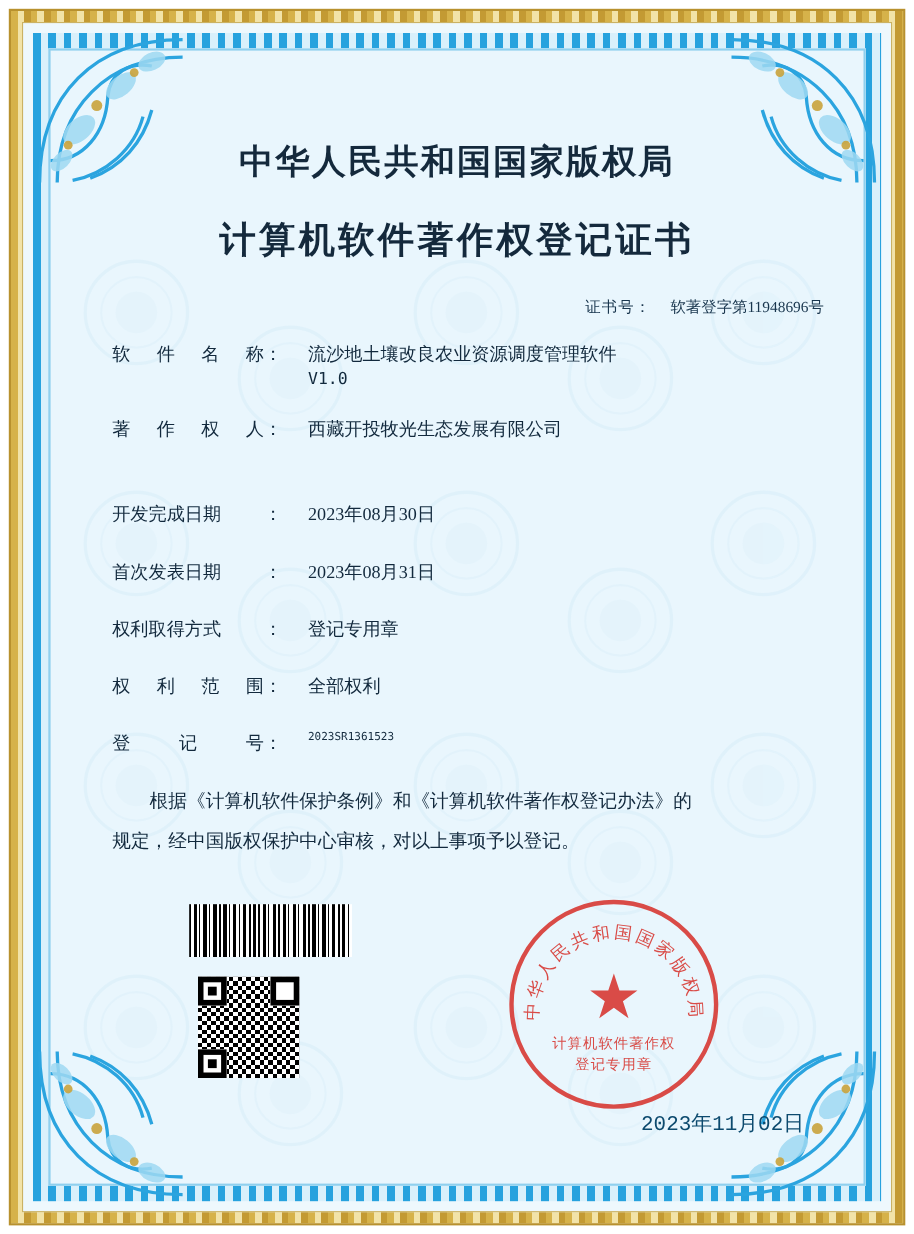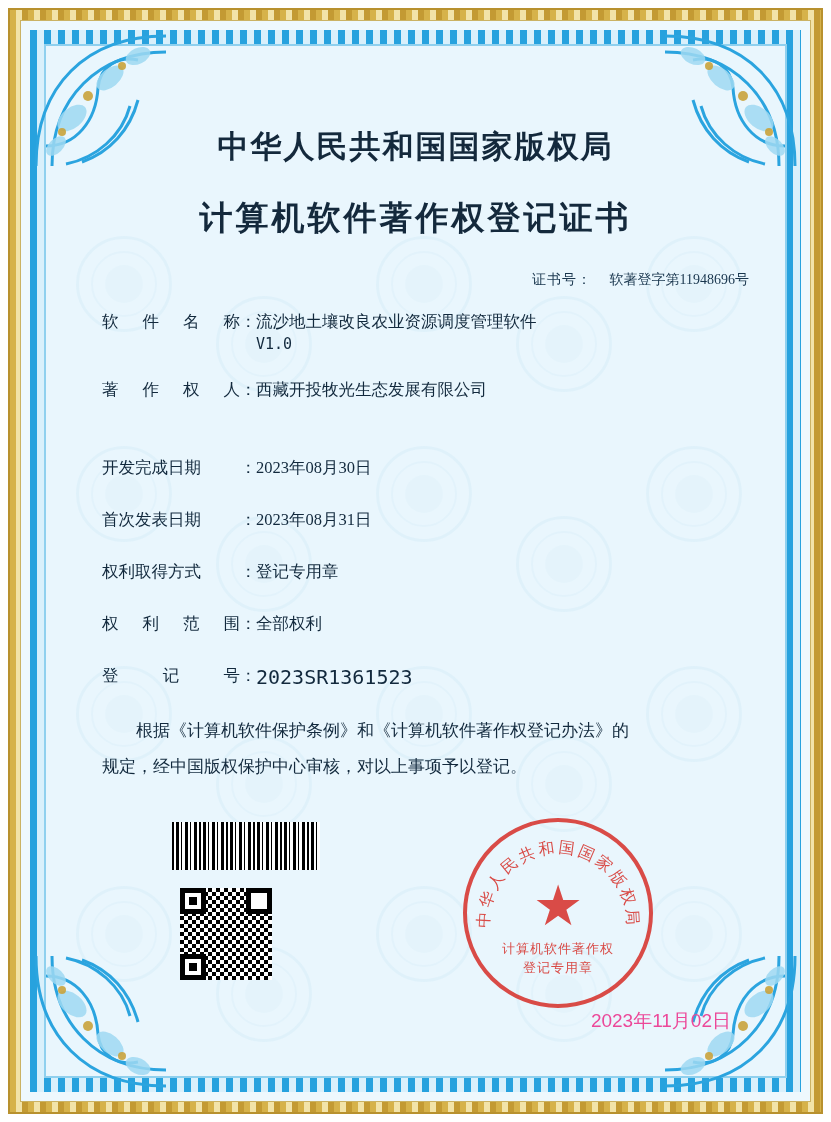--- a/index.html
+++ b/index.html
@@ -139,34 +139,34 @@
     flex: 0 0 138px;
     letter-spacing: 0px;
     white-space: nowrap;
   }
   .row .label.spread {
     display: flex;
     justify-content: space-between;
   }
   .row .label.spread span { display:inline-block; }
   .row .colon { width: 16px; flex:0 0 16px; text-align:center;}
-  .row .value { flex: 1; }
+  .row .value { flex: 1; margin-left: 24px; }
   .value .v-line2 {
     display: block;
     font-family: "DejaVu Sans Mono", monospace;
     font-size: 15px;
     letter-spacing: 0px;
     margin-top: 2px;
   }
 
   .row.tall { margin-bottom: 26px; }
 
   .mono-val {
     font-family: "DejaVu Sans Mono", monospace;
-    font-size: 20px;
+    font-size: 10px;
   }
 
   .para {
     margin-top: 24px;
     padding-left: 42px;
     padding-right: 26px;
     font-family: "Liberation Serif", serif;
     font-size: 17px;
     line-height: 2.1;
     color: #12293d;
@@ -251,23 +251,23 @@
     text-align:center;
     font-family:"Liberation Serif", serif;
     font-size: 13px;
     line-height: 1.45;
     letter-spacing: 1px;
   }
   .issue-date {
     position: absolute;
     right: 40px;
     top: 948px;
-    font-family: Liberation Sans, sans-serif;
+    font-family: Liberation Mono, monospace;
     font-size: 19px;
-    color:#ec4899;
+    color:#0c4a6e;
   }
 </style>
 </head>
 <body>
 
 <div class="page">
 
   <div class="frame-outer"></div>
   <div class="frame-inner"></div>
   <div class="frame-inner2"></div>

